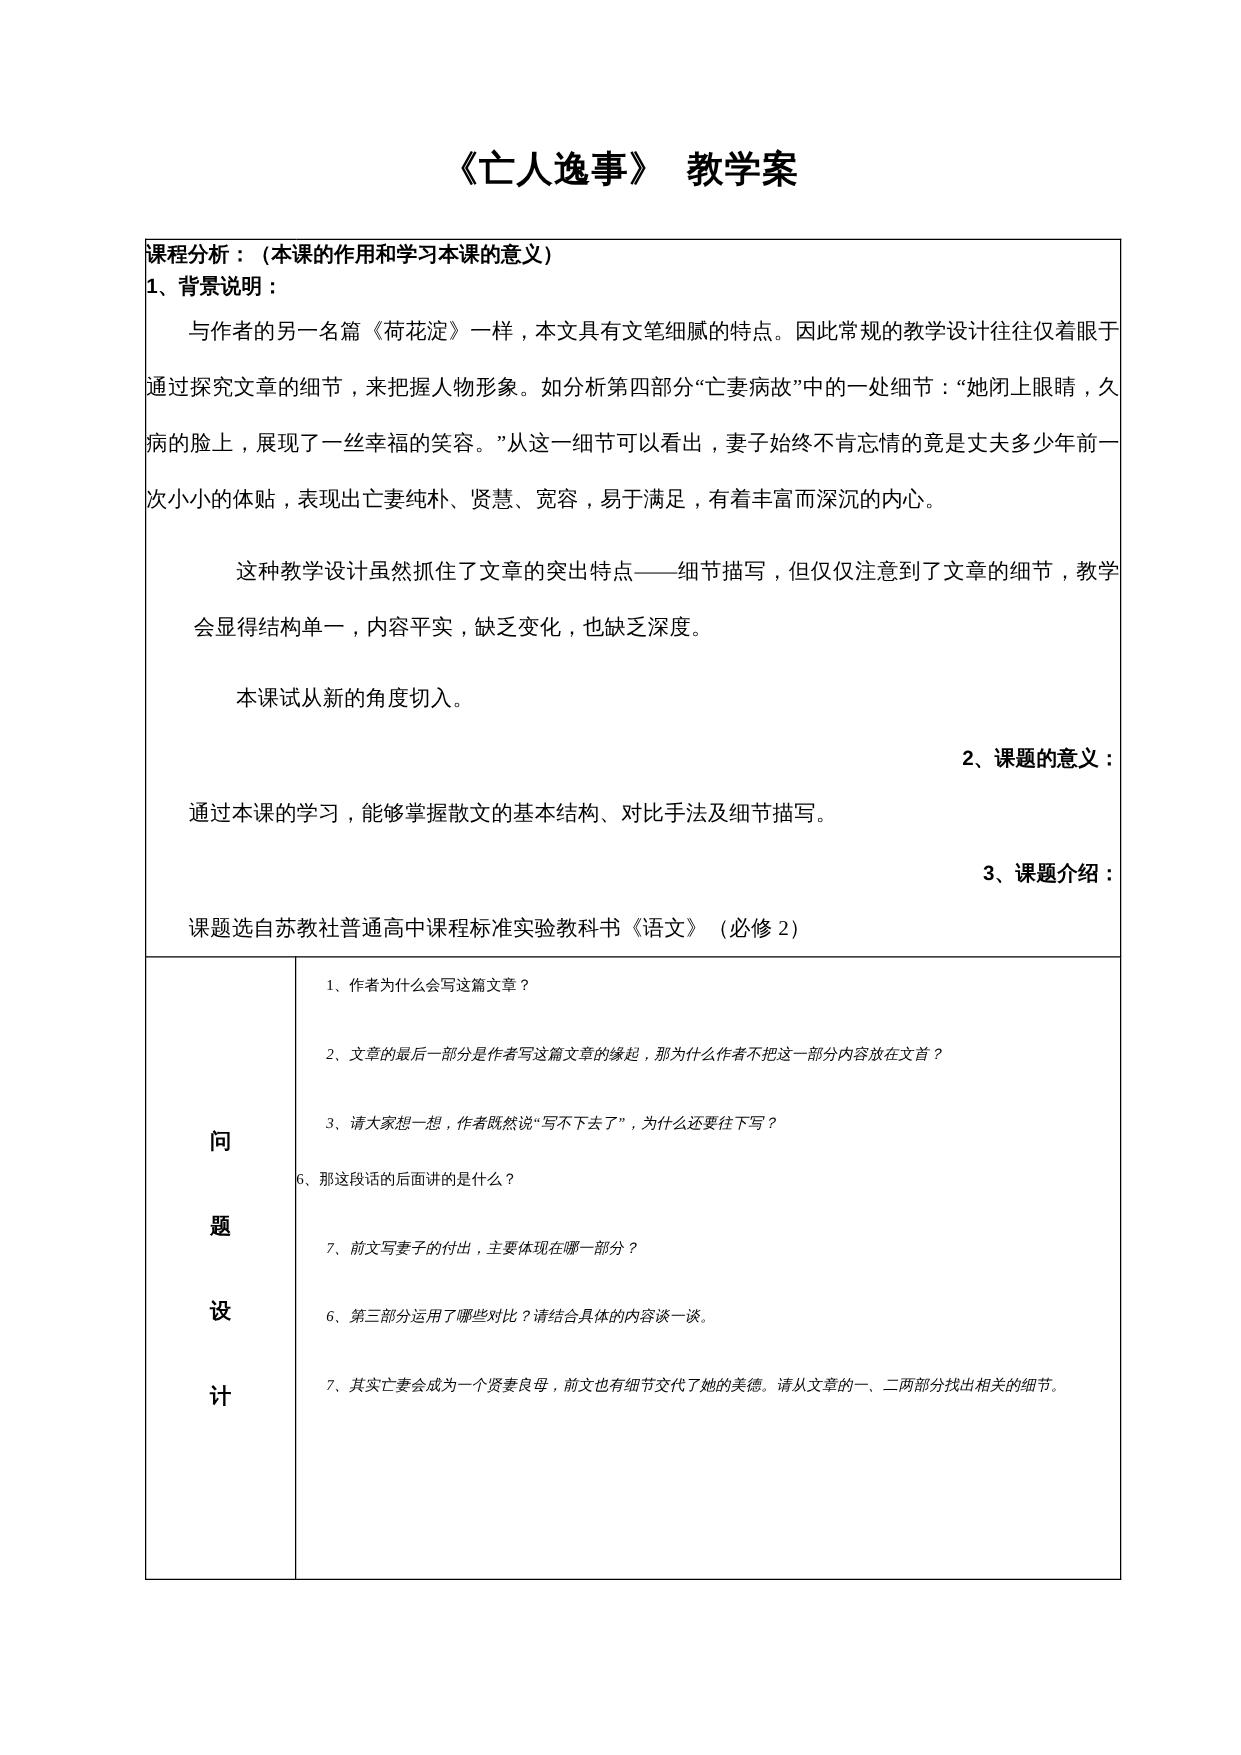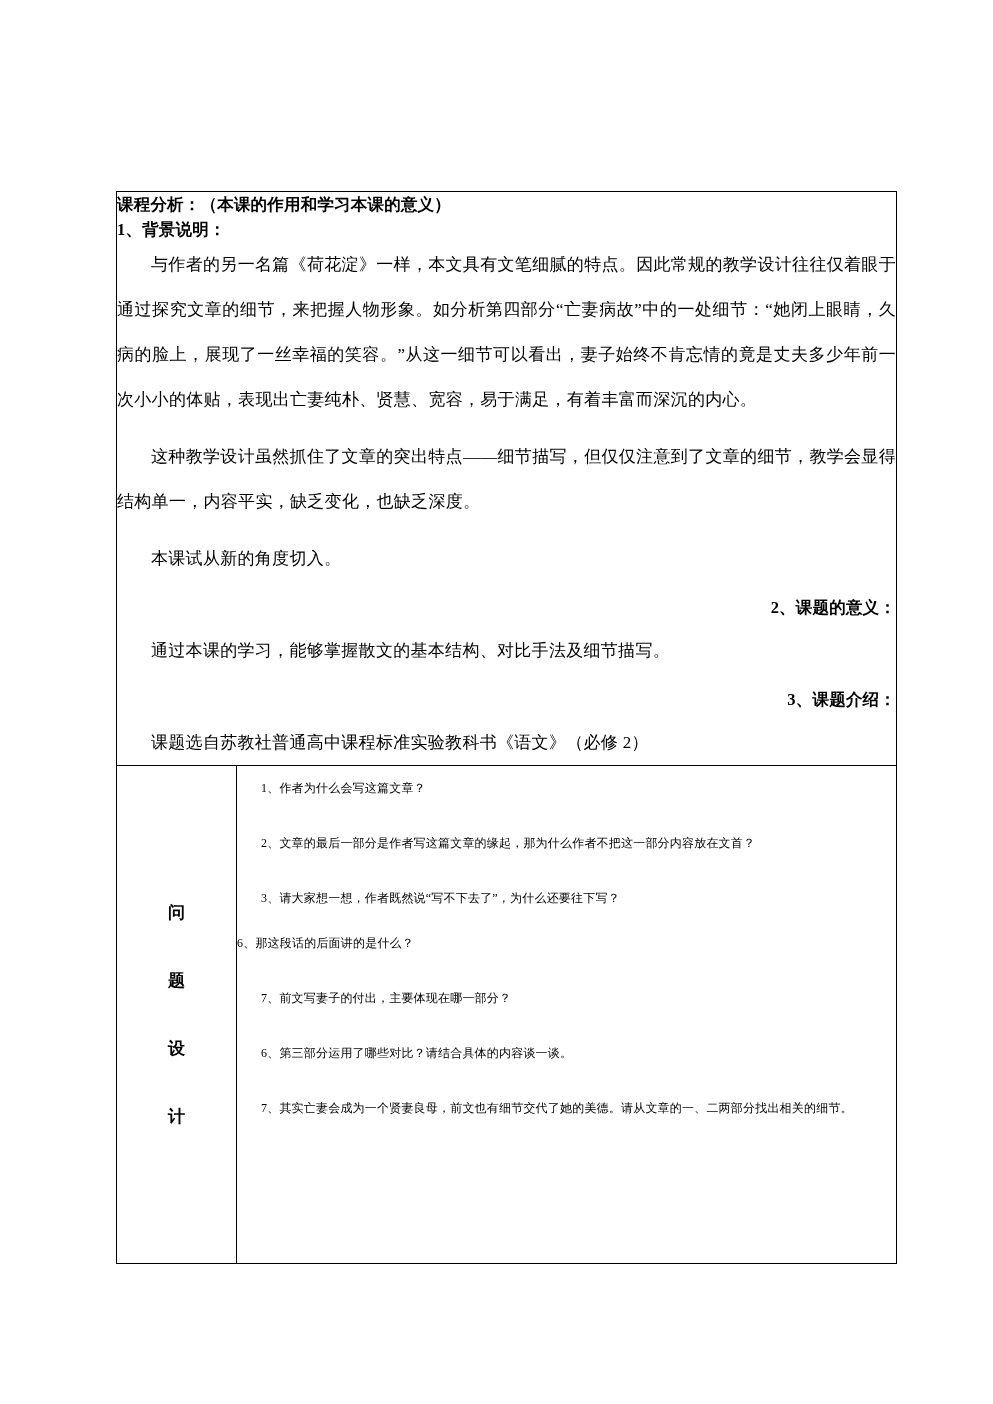--- a/index.html
+++ b/index.html
@@ -56,40 +56,41 @@
 
   
   .cell-analysis {
     padding: 10px 12px 14px 10px;
   }
 
   .hd {
     font-size: 16.5px;
     font-weight: bold;
     line-height: 25px;
-    font-family: Liberation Serif, serif;
+    font-family: Liberation Sans, sans-serif;
     letter-spacing: 0.2px;
   }
   .hd.spaced {
     margin-top: 14px;
     text-align: right;
   }
 
   .para {
     font-size: 17px;
     line-height: 45px;
     text-align: justify;
     text-justify: inter-ideograph;
     text-indent: 2em;
     margin: 0;
     letter-spacing: 0.3px;
     font-family: "Liberation Serif", "DejaVu Serif", serif;
   }
   .para.gap {
     margin-top: 12px;
+    margin-left: 38px;
   }
   .para.sub {
     margin-top: 8px;
   }
 
   
   .col-label {
     width: 120px;
   }
   .label-stack {
@@ -122,27 +123,29 @@
     font-family: "Liberation Serif", "DejaVu Serif", serif;
   }
   .q.no-indent {
     text-indent: 0;
   }
   .q + .q {
     margin-top: 0;
   }
   .q.spaced {
     margin-top: 10px;
+    font-style: italic;
   }
 </style>
 </head>
 <body>
 
 <div class="page">
 
+  <div class="doc-title">《亡人逸事》  教学案</div>
 
   <table class="doc-table">
     <colgroup>
       <col class="col-label">
       <col>
     </colgroup>
     <tbody>
       <tr>
         <td class="cell-analysis" colspan="2">
 

